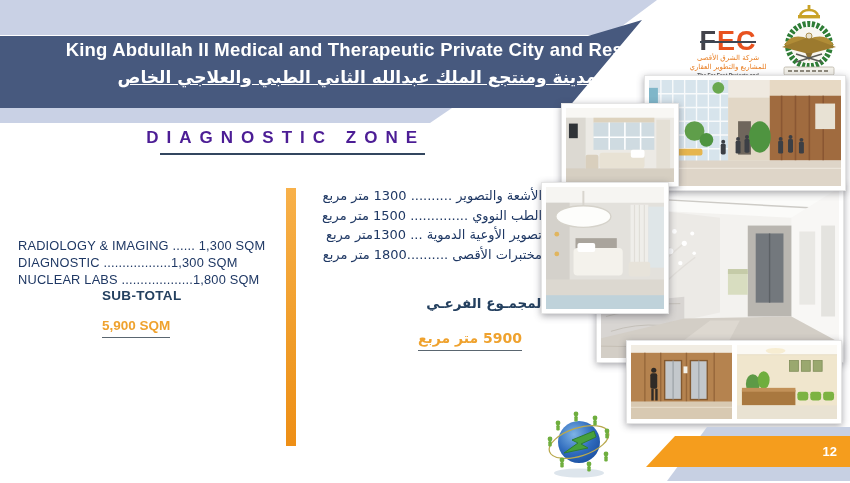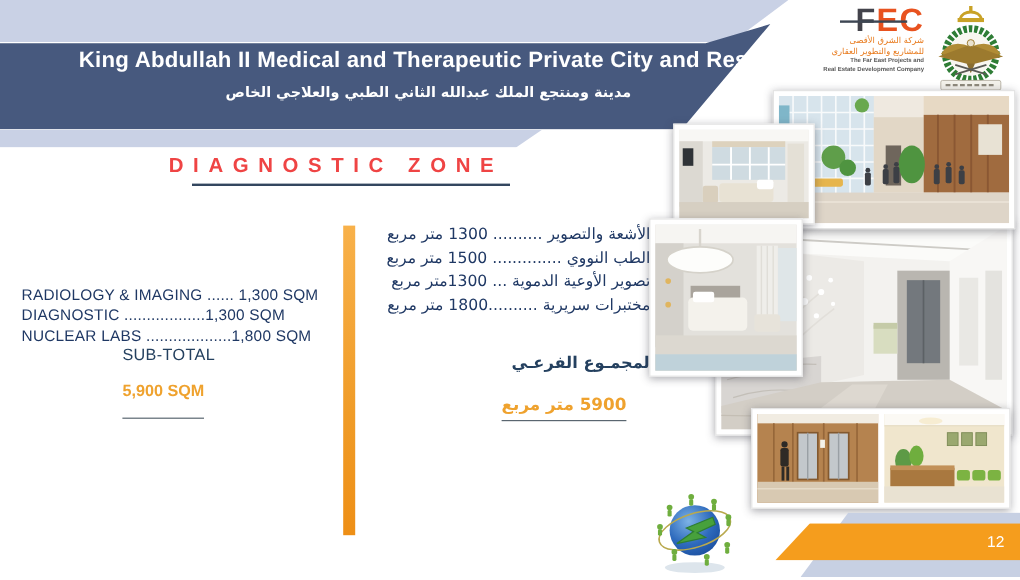--- a/index.html
+++ b/index.html
@@ -19,41 +19,41 @@
     background:#47597e;
     clip-path:polygon(0 16px,588px 16px,642px 0,568px 88px,0 88px);
   }
   .band-light-thin{
     position:absolute;left:0;top:108px;width:470px;height:15px;
     background:#c9d1e5;
     clip-path:polygon(0 0,452px 0,430px 100%,0 100%);
   }
   .header-text{position:absolute;left:0;top:36px;width:618px;text-align:center;color:#ffffff;padding-left:48px;}
   .header-title{font-size:18.5px;font-weight:bold;letter-spacing:.2px;line-height:28px;}
-  .header-subtitle{font-size:12px;font-weight:bold;direction:rtl;line-height:26px;font-family:"DejaVu Sans",sans-serif;}
-  
-  .fec-logo{position:absolute;left:686px;top:4px;width:84px;text-align:right;}
+  .header-subtitle{font-size:17px;font-weight:bold;direction:rtl;line-height:26px;font-family:"DejaVu Sans",sans-serif;text-decoration:underline;}
+  
+  .fec-logo{position:absolute;left:686px;top:28px;width:84px;text-align:center;}
   .fec-letters{font-size:27px;font-weight:bold;letter-spacing:1px;line-height:26px;position:relative;font-family:"Liberation Sans",sans-serif;}
   .fec-f{color:#43434b;} .fec-e,.fec-c{color:#e8521f;}
   .fec-stripe{position:absolute;left:14px;top:13px;width:56px;height:2px;background:#3d4653;}
   .fec-ar{font-size:7px;color:#e87b1e;line-height:8.5px;direction:rtl;font-family:"DejaVu Sans",sans-serif;}
   .fec-en{font-size:5px;color:#5a5a5a;font-weight:bold;line-height:6px;margin-top:1px;}
   .emblem{position:absolute;left:772px;top:3px;width:74px;height:74px;}
   
   .zone-heading{
-    position:absolute;left:135px;top:128px;width:290px;text-align:center;
-    font-size:17px;font-weight:bold;letter-spacing:8px;color:#ef4444;
+    position:absolute;left:135px;top:128px;width:290px;text-align:right;
+    font-size:17px;font-weight:bold;letter-spacing:8px;color:#4c1d95;
   }
   .zone-underline{position:absolute;left:160px;top:153px;width:265px;height:2px;background:#33465f;}
   
   .list-en{position:absolute;left:18px;top:191px;width:272px;color:#1f3864;font-size:12.8px;line-height:16.8px;letter-spacing:.2px;margin-top:47px;}
-  .subtotal-en-label{position:absolute;left:102px;top:288px;color:#24405f;font-size:13.5px;font-weight:normal;letter-spacing:.3px;}
+  .subtotal-en-label{position:absolute;left:102px;top:288px;color:#24405f;font-size:13.5px;font-weight:bold;letter-spacing:.3px;}
   .subtotal-en-value{
     position:absolute;left:102px;top:318px;color:#efa22e;font-size:13.5px;font-weight:bold;
-    padding-bottom:15px;border-bottom:1.5px solid #5a6670;
+    padding-bottom:4px;border-bottom:1.5px solid #5a6670;
   }
   
   .vbar{position:absolute;left:286px;top:188px;width:10px;height:258px;
     background:linear-gradient(180deg,#f8b14a 0%,#f09c28 60%,#ee8f16 100%);}
   
   .list-ar{position:absolute;left:298px;top:186px;width:244px;direction:rtl;text-align:right;
     color:#1f3864;font-size:13px;line-height:19.5px;font-family:"DejaVu Sans",sans-serif;}
   .subtotal-ar-label{position:absolute;left:415px;top:295px;width:131px;direction:rtl;text-align:right;
     color:#24405f;font-size:13.5px;font-weight:bold;font-family:"DejaVu Sans",sans-serif;}
   .subtotal-ar-value{
@@ -71,21 +71,21 @@
   #photo-room-lamp{left:541px;top:182px;width:128px;height:132px;z-index:4;}
   #photo-wide{left:626px;top:340px;width:216px;height:84px;z-index:5;}
   
   .globe{position:absolute;left:543px;top:402px;width:72px;height:78px;z-index:6;}
   
   .footer-blue{position:absolute;left:655px;top:427px;width:195px;height:54px;background:#c7d0e3;
     clip-path:polygon(52px 0,100% 0,100% 100%,12px 100%);z-index:7;}
   .footer-orange{position:absolute;left:642px;top:436px;width:208px;height:31px;background:#f59d1d;
     clip-path:polygon(33px 0,100% 0,100% 100%,4px 100%);z-index:8;
     display:flex;align-items:center;justify-content:flex-end;}
-  .page-number{color:#ffffff;font-size:13px;font-weight:normal;margin-right:13px;}
+  .page-number{color:#ffffff;font-size:13px;font-weight:bold;margin-right:13px;}
 </style>
 </head>
 <body>
 
 <div class="band-light-top"></div>
 <div class="band-dark"></div>
 <div class="band-light-thin"></div>
 
 <div class="header-text">
   <div class="header-title">King Abdullah II Medical and Therapeutic Private City and Resort</div>
@@ -131,21 +131,21 @@
 </div>
 <div class="subtotal-en-label">SUB-TOTAL</div>
 <div class="subtotal-en-value">5,900 SQM</div>
 
 <div class="vbar"></div>
 
 <div class="list-ar">
   <div>الأشعة والتصوير .......... 1300 متر مربع</div>
   <div>الطب النووي .............. 1500 متر مربع</div>
   <div>تصوير الأوعية الدموية ... 1300متر مربع</div>
-  <div>مختبرات سريرية ..........1800 متر مربع</div>
+  <div>مختبرات الأقصى ..........1800 متر مربع</div>
 </div>
 <div class="subtotal-ar-label">المجمـوع الفرعـي</div>
 <div class="subtotal-ar-value">5900 متر مربع</div>
 
 <div class="photo" id="photo-corridor">
   <svg viewBox="0 0 240 172" preserveAspectRatio="none">
     <rect width="240" height="172" fill="#f3f2ef"></rect>
     <polygon points="0,0 240,0 240,14 192,30 0,20" fill="#fbfbf9"></polygon>
     <line x1="30" y1="10" x2="210" y2="20" stroke="#cdcbc6" stroke-width="1.5"></line>
     <polygon points="0,16 120,30 120,126 0,152" fill="#eceae6"></polygon>

